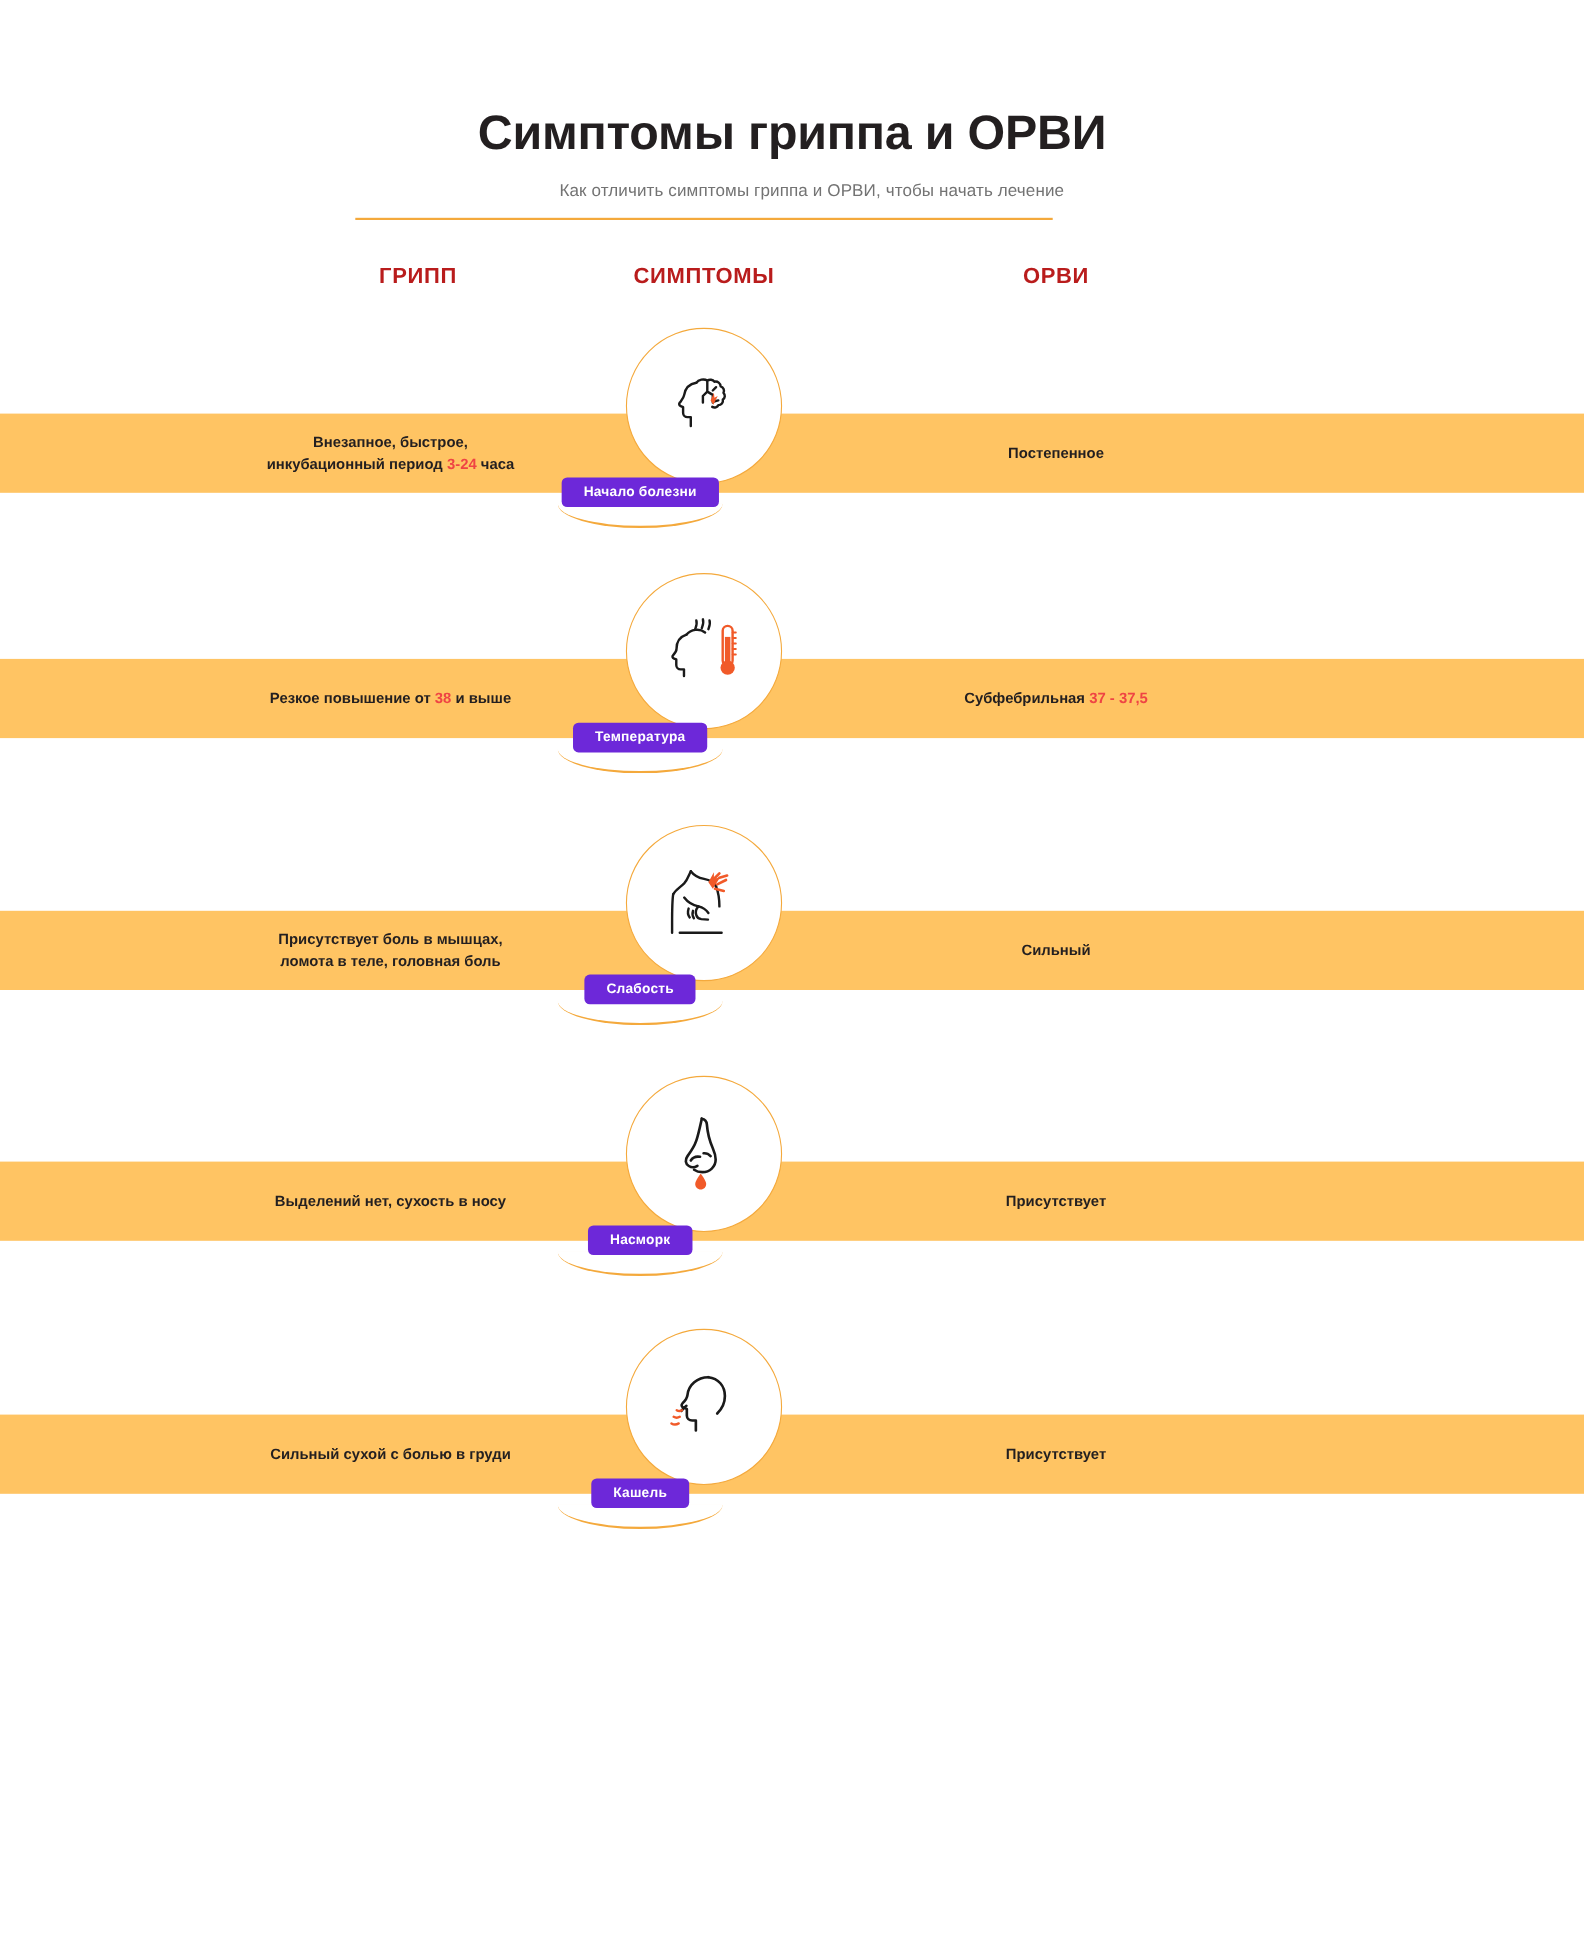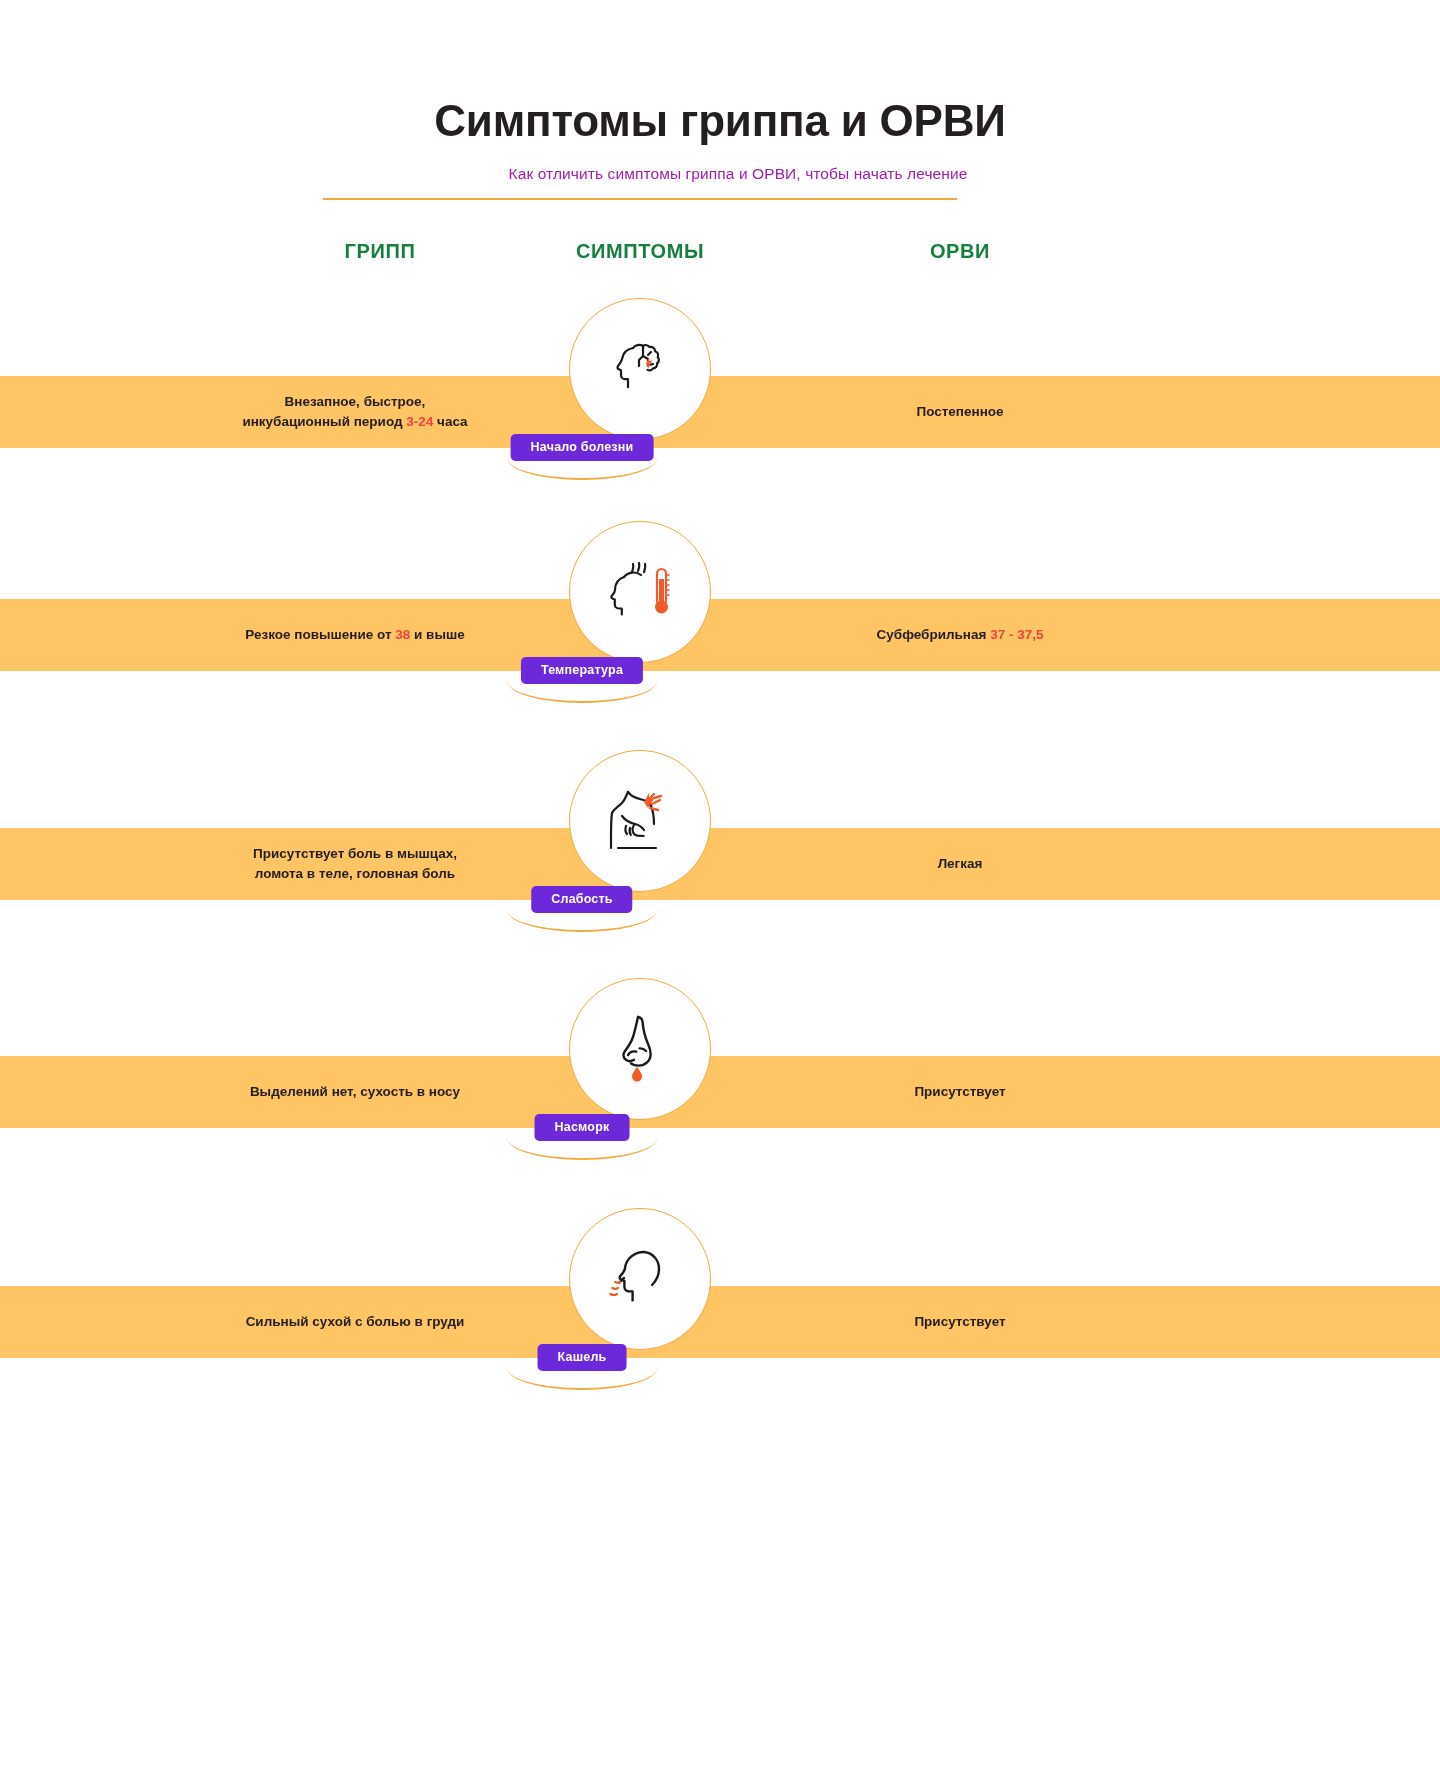--- a/index.html
+++ b/index.html
@@ -31,21 +31,21 @@
     font-size: 44px;
     font-weight: bold;
     color: #231f20;
     letter-spacing: -0.2px;
     line-height: 1.15;
   }
   .subtitle {
     margin-top: 18px;
     font-size: 15.5px;
     font-weight: normal;
-    color: #a21caf;
+    color: #737373;
     letter-spacing: 0.1px;
     padding-left: 36px;
   }
   .rule {
     position: absolute;
     top: 198px;
     left: 323px;
     width: 634px;
     height: 2px;
     background: #f4a93c;
@@ -57,21 +57,21 @@
     top: 240px;
     left: 0;
     width: 1440px;
     height: 32px;
   }
   .col-head {
     position: absolute;
     top: 0;
     font-size: 20px;
     font-weight: bold;
-    color: #15803d;
+    color: #b91c1c;
     letter-spacing: 0.6px;
     text-align: center;
   }
   .col-head.c1 { left: 180px;  width: 400px; }
   .col-head.c2 { left: 470px;  width: 340px; }
   .col-head.c3 { left: 760px;  width: 400px; }
 
   
   .row {
     position: absolute;
@@ -228,21 +228,21 @@
   </div>
 
   <div class="row" id="row-2" style="top:750px">
     <div class="band"></div>
     <div class="cell left">
       <span>
         <span>Присутствует боль в мышцах,</span><br>
         <span>ломота в теле, головная боль</span>
       </span>
     </div>
-    <div class="cell right">Легкая</div>
+    <div class="cell right">Сильный</div>
     <div class="badge-underline"></div>
     <div class="medallion">
       <span>
         <svg width="72" height="70" viewBox="0 0 72 70">
           <g fill="none" stroke="#1a1a1a" stroke-width="2.2" stroke-linecap="round" stroke-linejoin="round">
             <path d="M24 6c-2 4-3 8-6 11-4 4-8 6-10 10"></path>
             <path d="M24 6c3 4 7 6 12 7 5 1 9 3 11 7"></path>
             <path d="M8 27c-1 6-1 16-1 26v9M47 20c2 5 3 11 3 18"></path>
             <path d="M18 30c3 4 8 7 13 8 4 1 7 3 9 6"></path>
             <path d="M31 38c-2 2-3 5-2 8 0.6 2 2.4 3.4 4.6 3.6l6 0.4"></path>

